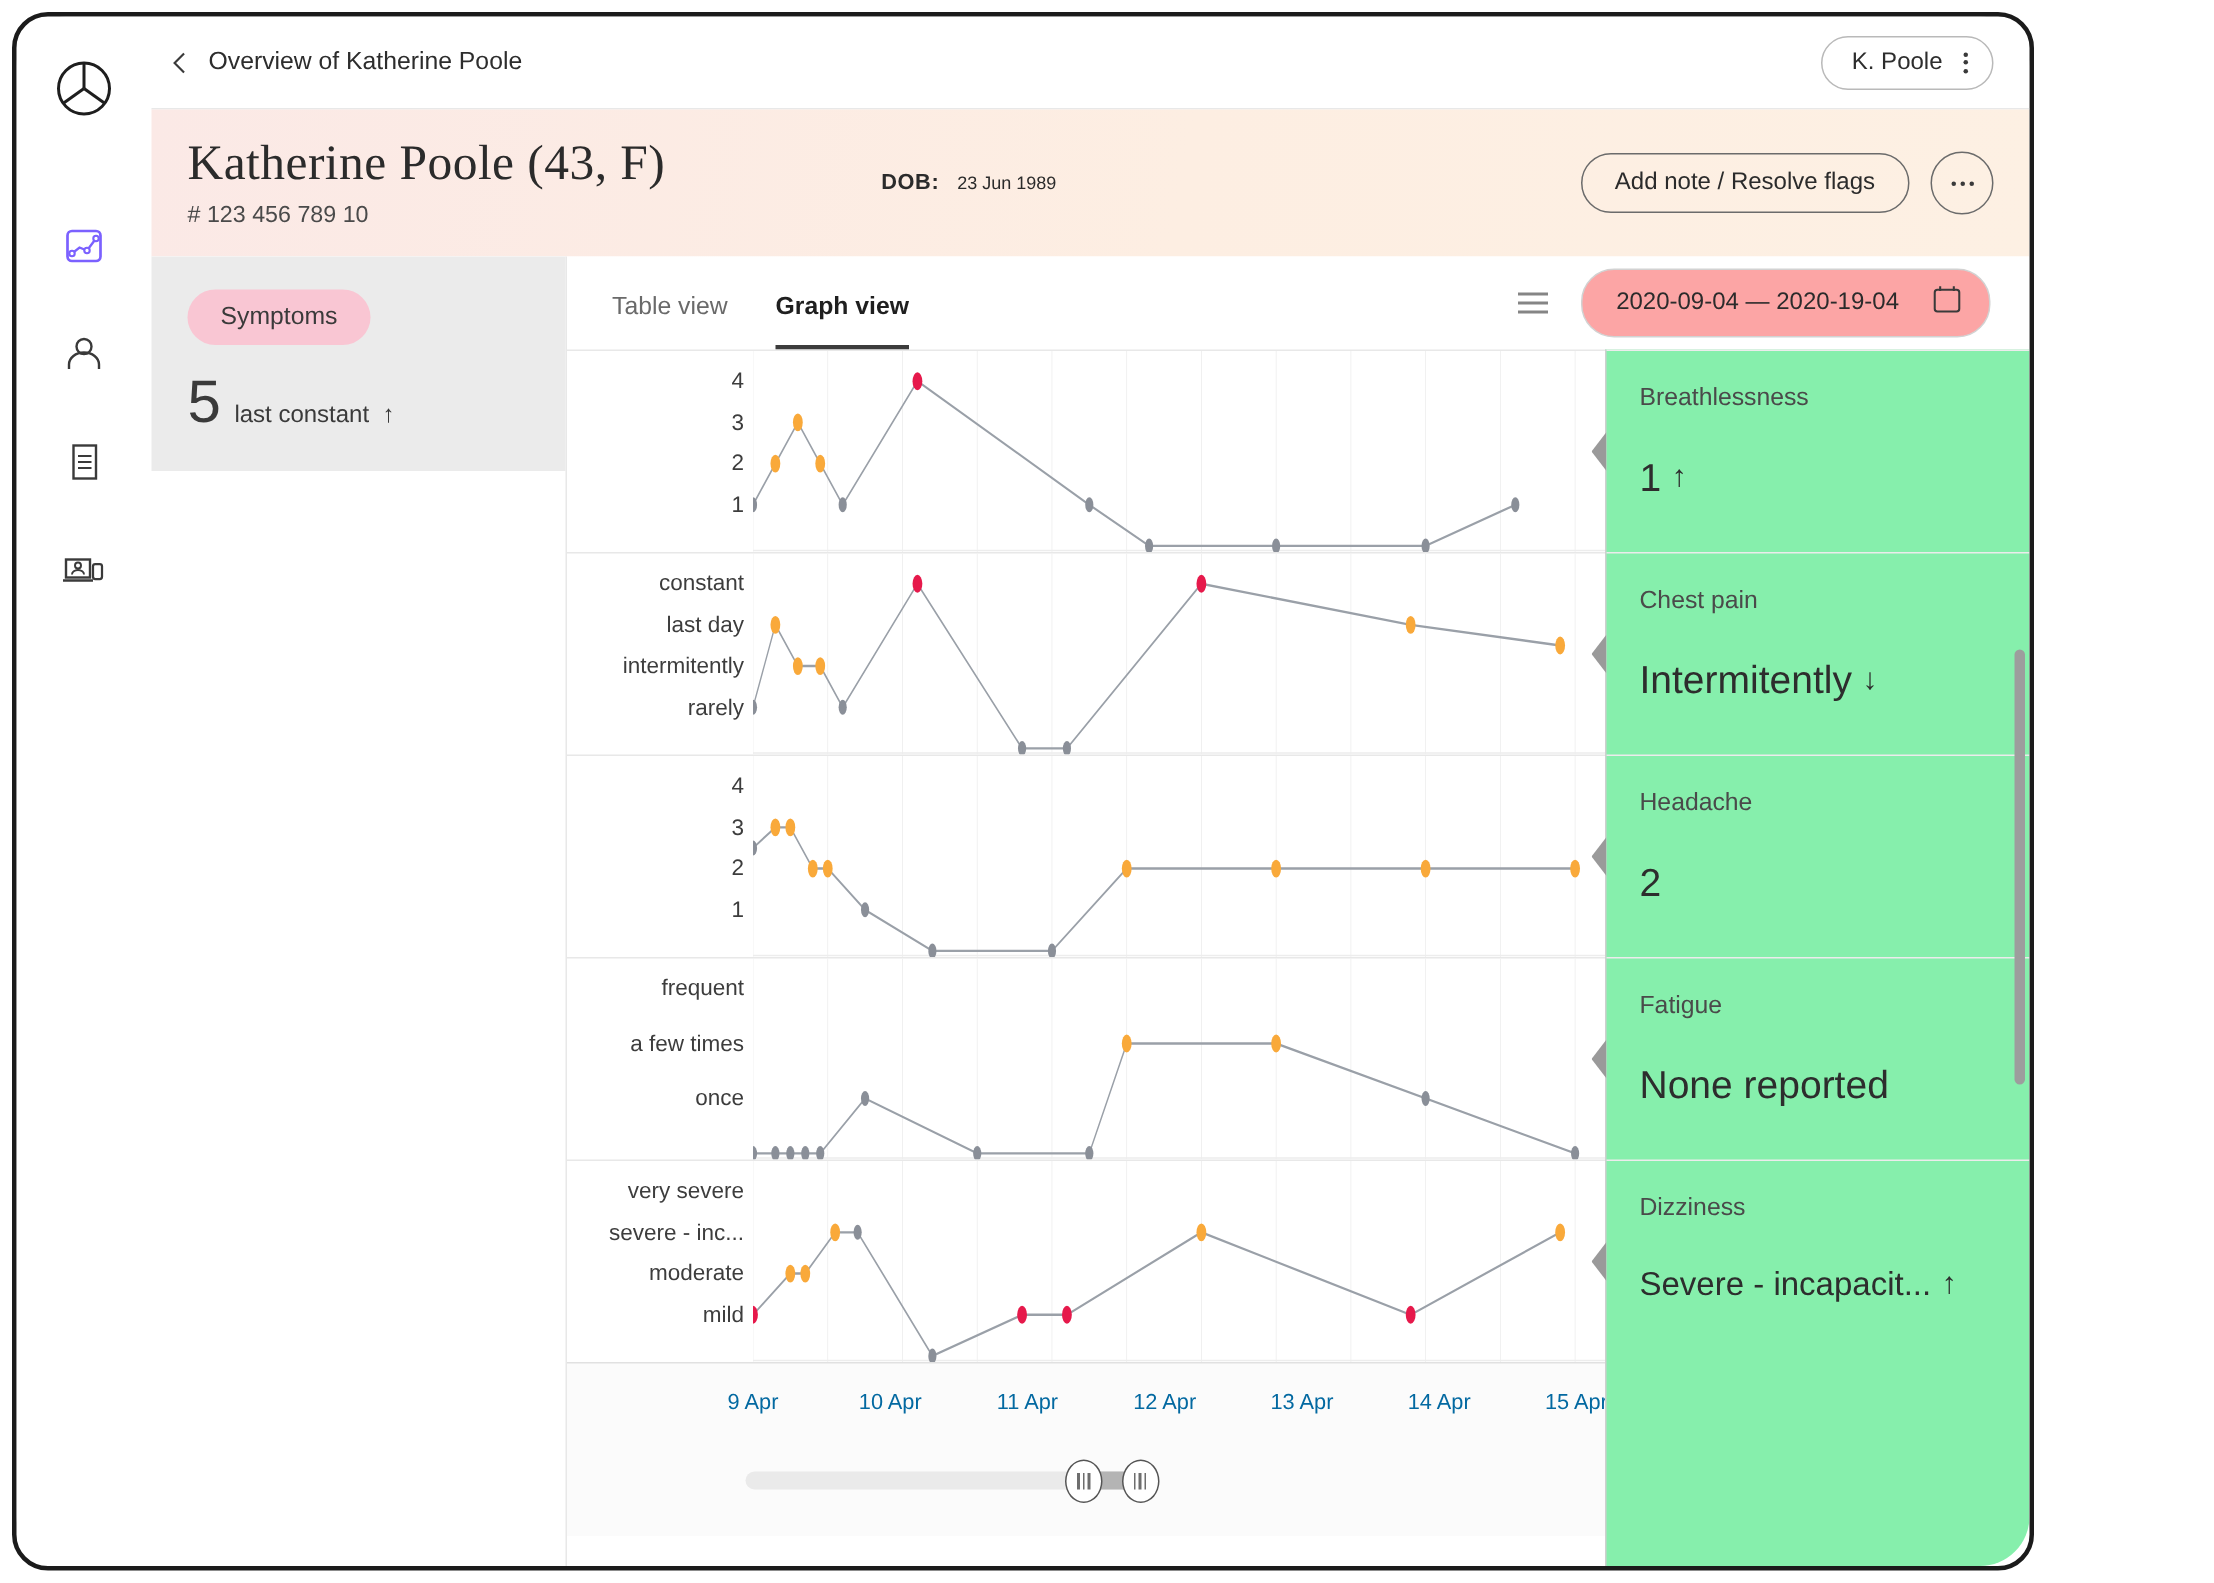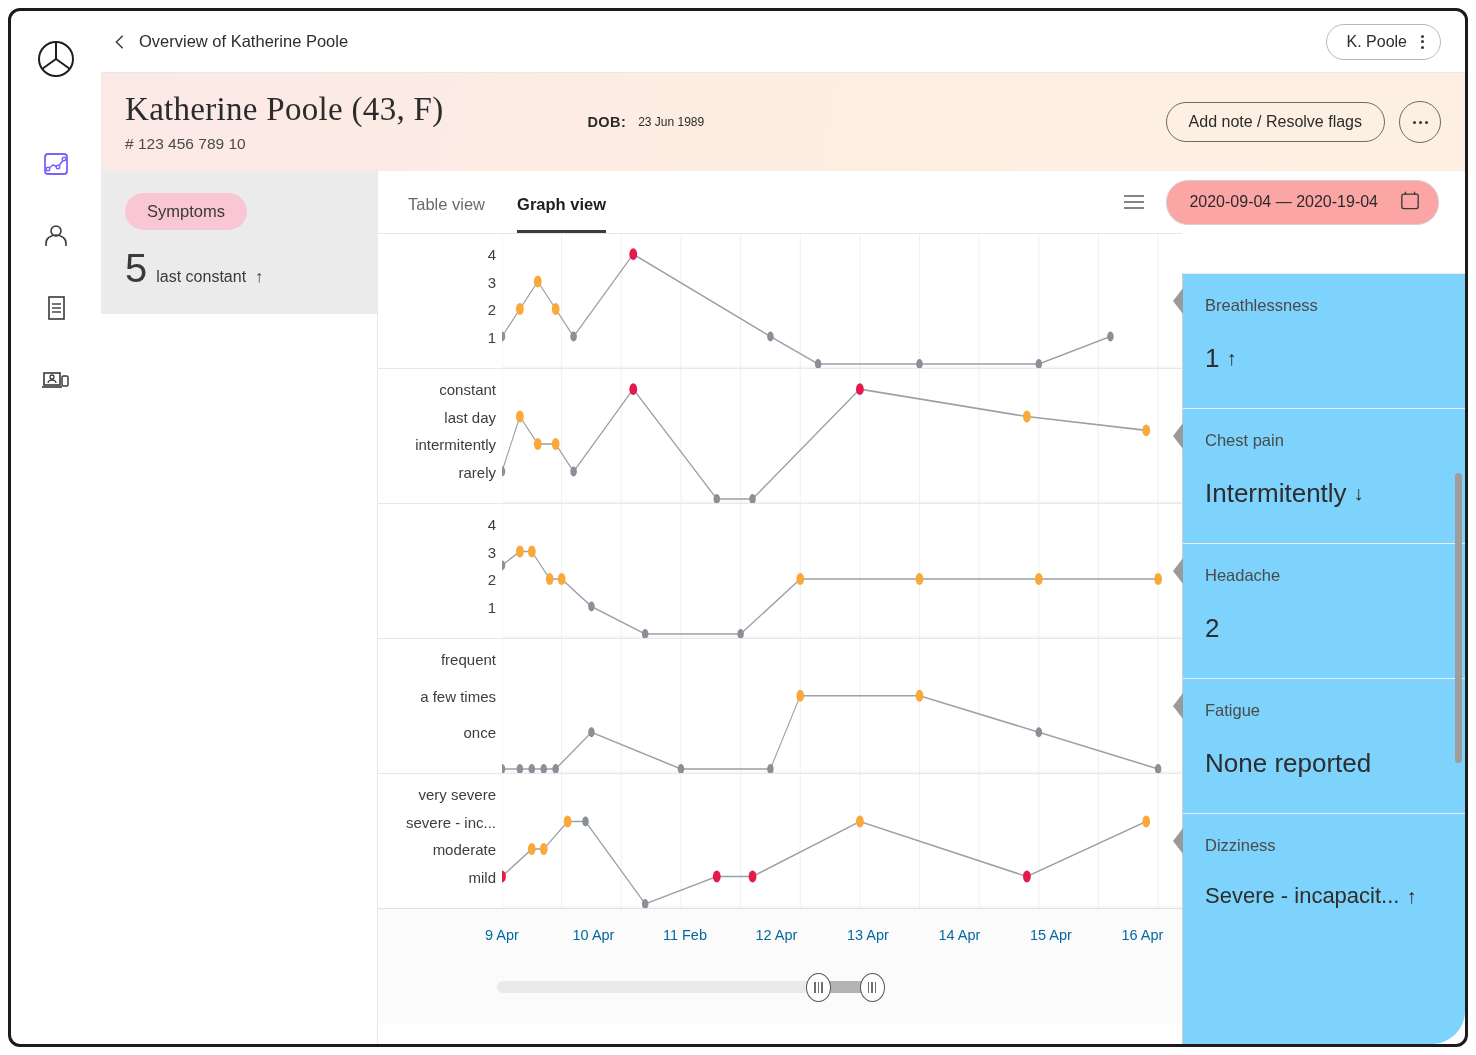--- a/index.html
+++ b/index.html
@@ -4,23 +4,23 @@
 <style>
   * { box-sizing: border-box; margin: 0; padding: 0; }
   html, body {
     width: 1476px; height: 1055px;
     background: #ffffff;
     font-family: "Liberation Sans", sans-serif;
     overflow: hidden;
   }
   .device {
     position: absolute; left: 8px; top: 8px;
-    width: 1460px; height: 1039px;
+    width: 1348px; height: 1039px;
     border: 3px solid #1b1b1b;
-    border-radius: 12px;
+    border-radius: 24px;
     background: #ffffff;
     overflow: hidden;
   }
   .device-inner {
     position: absolute; inset: 0;
     border-radius: 33px;
     overflow: hidden;
     display: flex;
   }
 
@@ -165,23 +165,22 @@
     position: absolute; right: -1px; top: 50%; transform: translateY(-50%);
     width: 10px; height: 26px; background: #9a9a9a;
     clip-path: polygon(100% 0, 0 50%, 100% 100%);
     z-index: 4;
   }
 
   
   .summary {
     width: 283px; flex: 0 0 283px;
     border-left: 1px solid #cfcfcf;
-    background: #7dd3fc;
+    background: #86efac;
     position: relative;
-    margin-top: 40px;
   }
   .sum-row {
     height: 135px; border-top: 1px solid #ececec;
     padding: 22px 24px 0 22px;
     display: flex; flex-direction: column; justify-content: flex-start;
   }
   .sum-row:first-child { border-top: none; }
   .sum-name { font-size: 16.5px; color: #4a4a4a; }
   .sum-val {
     font-size: 26px; color: #2d2d2d; margin-top: 28px;
@@ -549,21 +548,21 @@
                         <circle cx="988.1" cy="47.9" r="6" fill="#f9a93a"></circle>
                       </svg>
                       <div class="caret"></div>
                     </div>
                   </div>
                 </div>
             <div class="bottom">
               <div class="xaxis" id="xaxis">
                     <span style="left: 124px;">9 Apr</span>
                     <span style="left: 215.491px;">10 Apr</span>
-                    <span style="left: 306.982px;">11 Feb</span>
+                    <span style="left: 306.982px;">11 Apr</span>
                     <span style="left: 398.474px;">12 Apr</span>
                     <span style="left: 489.965px;">13 Apr</span>
                     <span style="left: 581.456px;">14 Apr</span>
                     <span style="left: 672.947px;">15 Apr</span>
                     <span style="left: 764.439px;">16 Apr</span>
                     <span style="left: 855.93px;">17 Apr</span>
                     <span style="left: 947.421px;">18 Apr</span>
                     <span style="left: 1038.91px;">19 Apr</span>
                   </div>
               <div class="slider-wrap">

